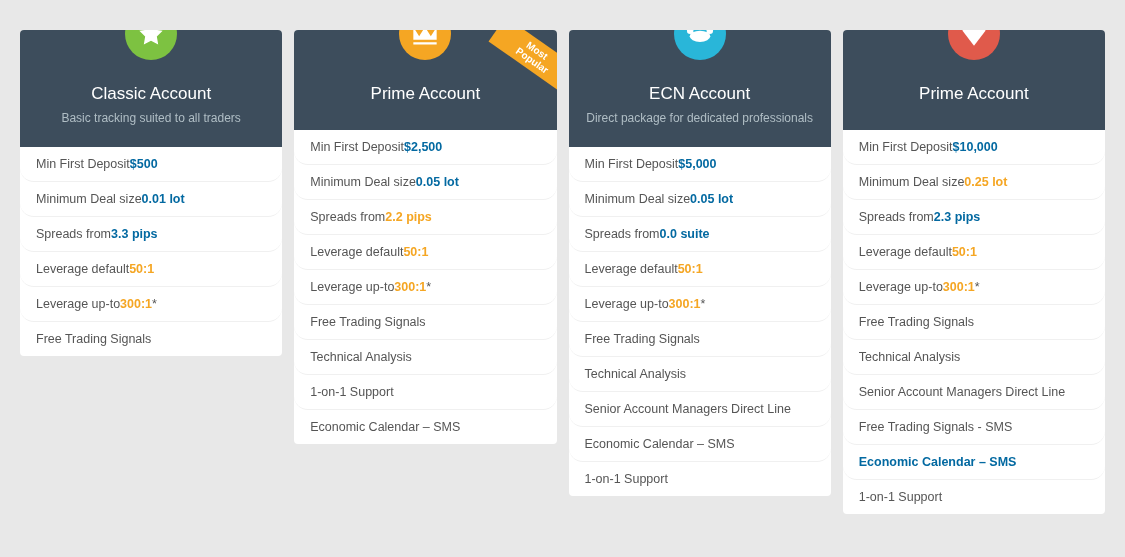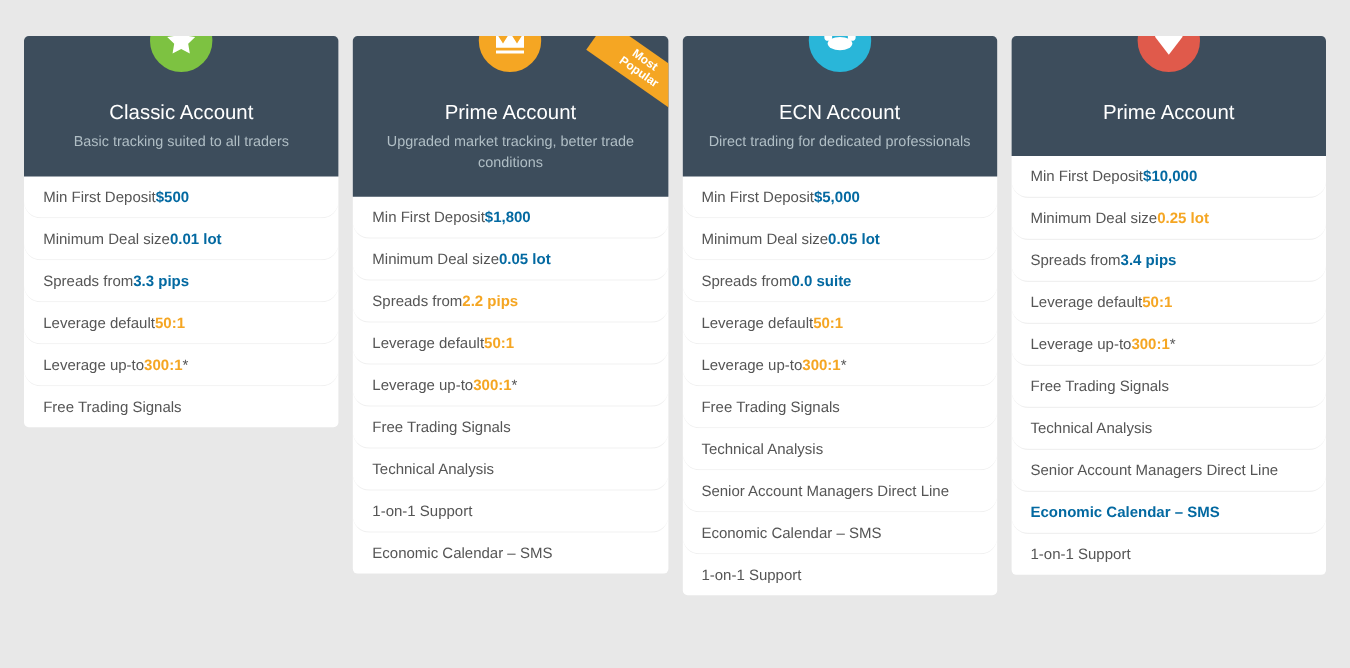--- a/index.html
+++ b/index.html
@@ -148,27 +148,26 @@
     <div class="card">
       <div class="card-header">
         <div class="card-icon-wrapper icon-gold">
           <svg viewBox="0 0 24 24" fill="white">
             <path d="M2 19h20v2H2v-2zM2 6l5 8 5-8 5 8 5-8v11H2V6z"></path>
           </svg>
         </div>
         <div class="most-popular-ribbon">Most Popular</div>
         <div class="card-header-inner">
           <div class="card-title">Prime Account</div>
-          <div class="card-subtitle">Upgraded market tracking, better trade conditions</div>
-        </div>
-      </div>
-      <div class="card-features">
-        <div class="feature-row">
-          <span>Min First Deposit </span>
-          <span class="highlight-blue">$1,800</span>
+        </div>
+      </div>
+      <div class="card-features">
+        <div class="feature-row">
+          <span>Min First Deposit </span>
+          <span class="highlight-blue">$2,500</span>
         </div>
         <div class="feature-row">
           <span>Minimum Deal size </span>
           <span class="highlight-blue">0.05 lot</span>
         </div>
         <div class="feature-row">
           <span>Spreads from </span>
           <span class="highlight-orange">2.2 pips</span>
         </div>
         <div class="feature-row">
@@ -190,21 +189,21 @@
       <div class="card-header">
         <div class="card-icon-wrapper icon-ecn">
           <svg viewBox="0 0 60 38" fill="white" xmlns="http://www.w3.org/2000/svg">
   <ellipse cx="30" cy="24" rx="22" ry="12"></ellipse>
   <ellipse cx="9" cy="12" rx="7" ry="7"></ellipse>
   <ellipse cx="51" cy="12" rx="7" ry="7"></ellipse>
 </svg>
         </div>
         <div class="card-header-inner">
           <div class="card-title">ECN Account</div>
-          <div class="card-subtitle">Direct trading for dedicated professionals</div>
+          <div class="card-subtitle">Direct package for dedicated professionals</div>
         </div>
       </div>
       <div class="card-features">
         <div class="feature-row">
           <span>Min First Deposit </span>
           <span class="highlight-blue">$5,000</span>
         </div>
         <div class="feature-row">
           <span>Minimum Deal size </span>
           <span class="highlight-blue">0.05 lot</span>
@@ -244,33 +243,34 @@
         <div class="feature-row">
           <span>Min First Deposit </span>
           <span class="highlight-blue">$10,000</span>
         </div>
         <div class="feature-row">
           <span>Minimum Deal size </span>
           <span class="highlight-orange">0.25 lot</span>
         </div>
         <div class="feature-row">
           <span>Spreads from </span>
-          <span class="highlight-blue">3.4 pips</span>
+          <span class="highlight-blue">2.3 pips</span>
         </div>
         <div class="feature-row">
           <span>Leverage default </span>
           <span class="highlight-orange">50:1</span>
         </div>
         <div class="feature-row">
           <span>Leverage up-to </span>
           <span class="highlight-orange">300:1</span>
           <span> *</span>
         </div>
         <div class="feature-row">Free Trading Signals</div>
         <div class="feature-row">Technical Analysis</div>
         <div class="feature-row">Senior Account Managers Direct Line</div>
+        <div class="feature-row">Free Trading Signals - SMS</div>
         <div class="feature-row">
           <span class="highlight-blue">Economic Calendar – SMS</span>
         </div>
         <div class="feature-row">1-on-1 Support</div>
       </div>
     </div>
   </div>
 
 </body></html>

